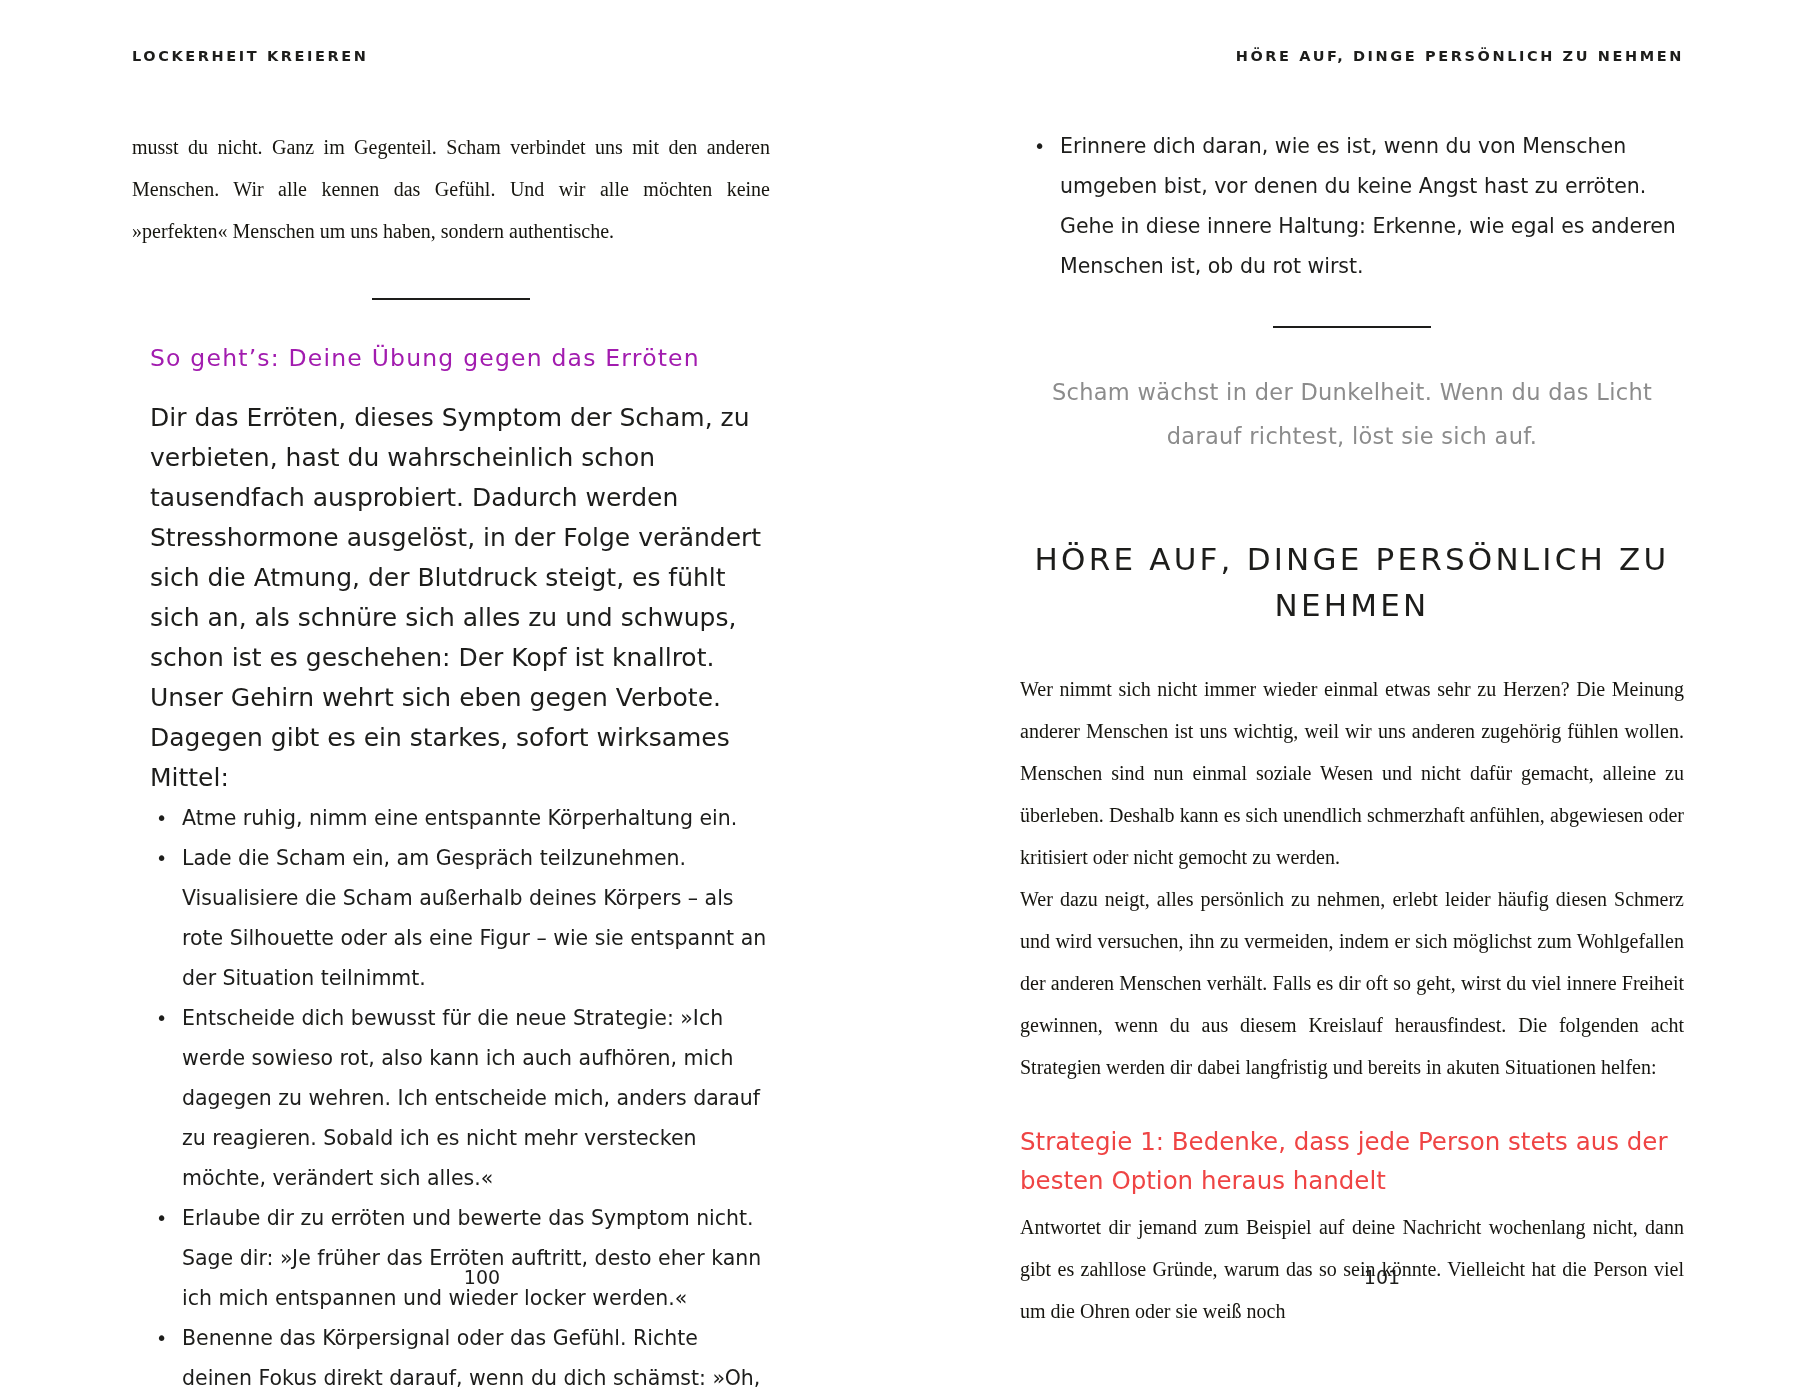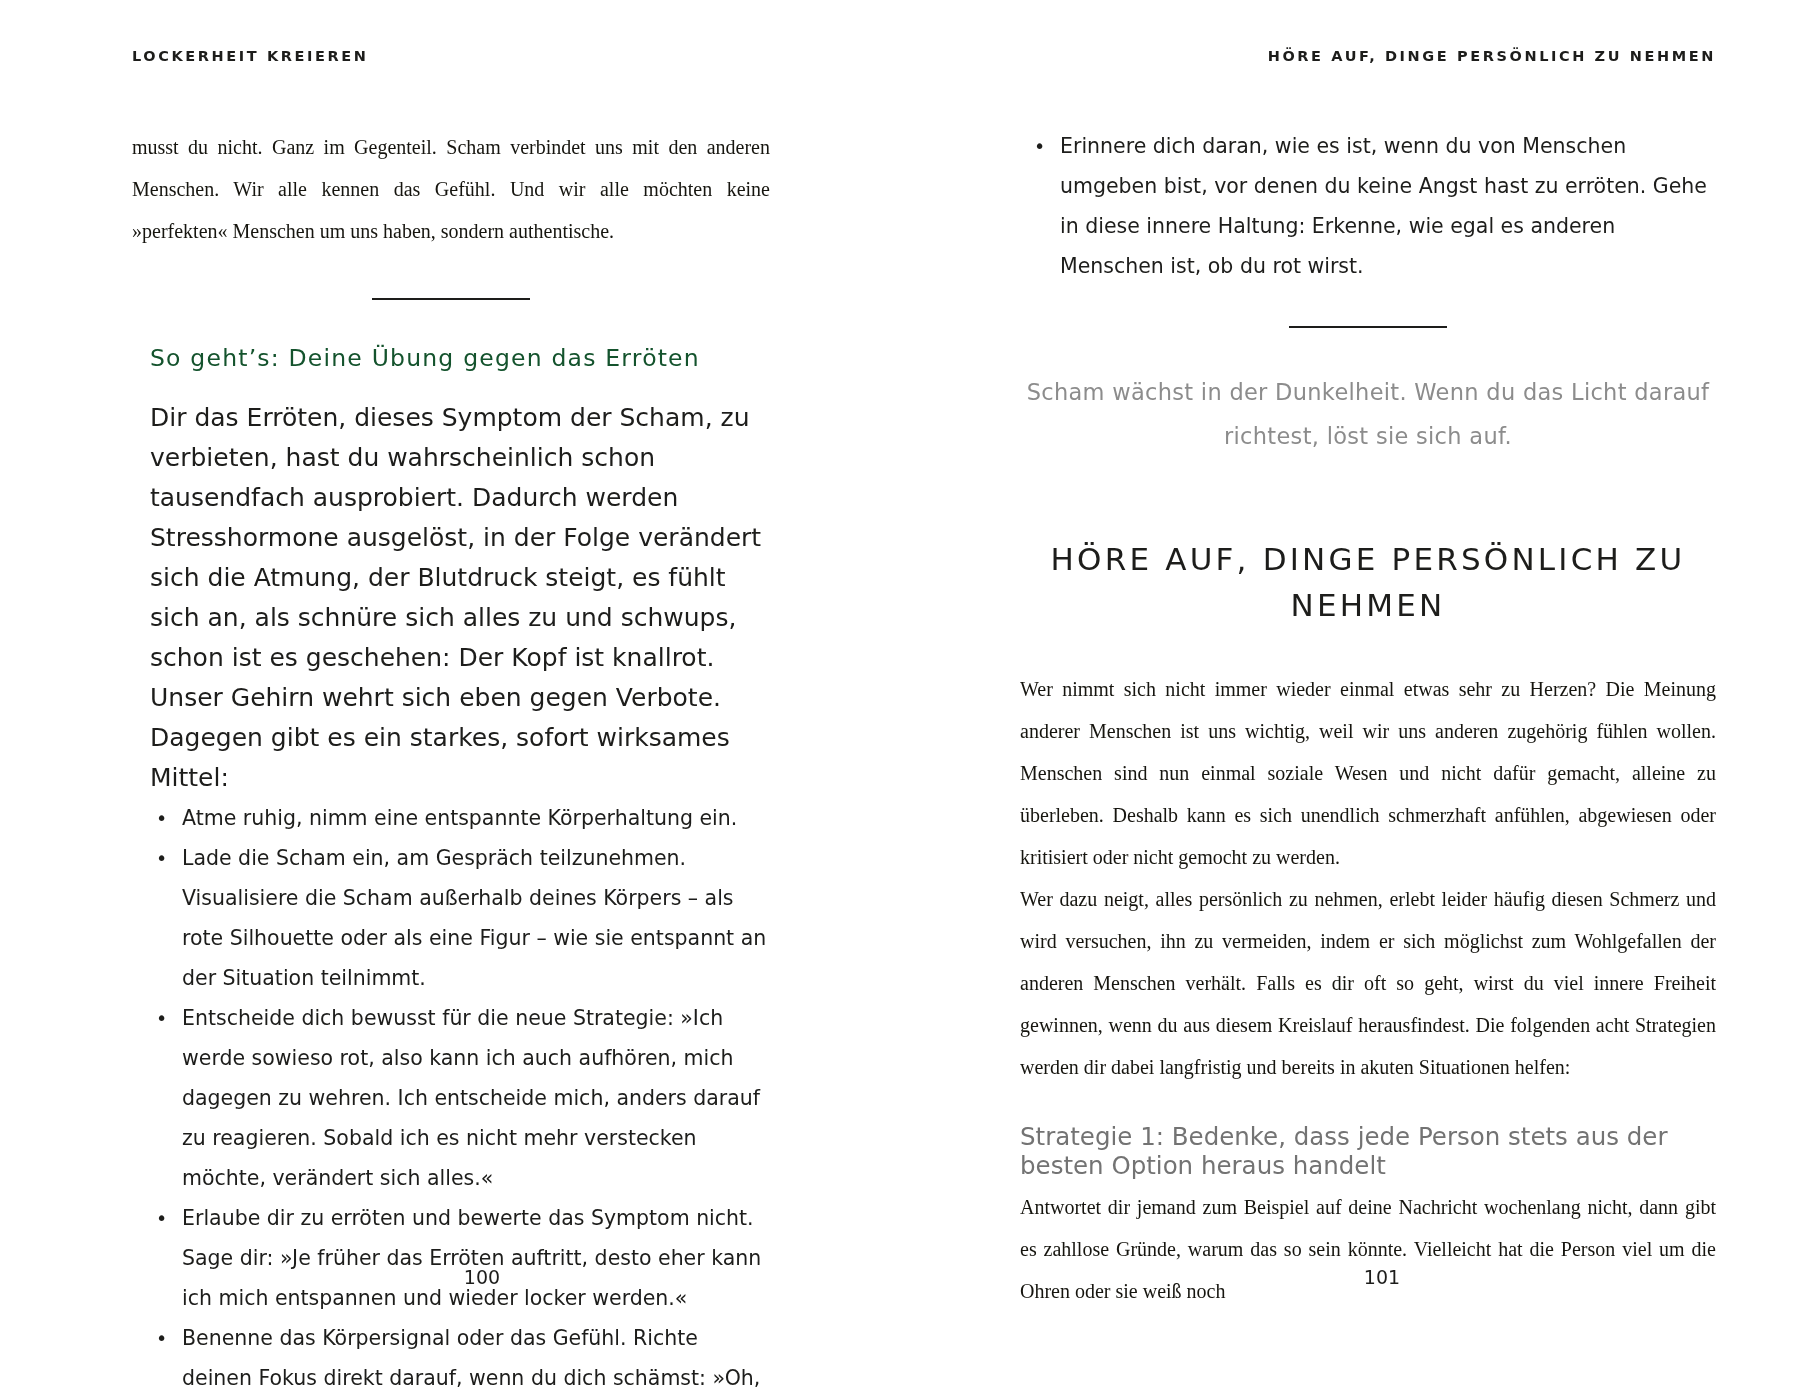--- a/index.html
+++ b/index.html
@@ -25,21 +25,21 @@
     position: relative;
     box-sizing: border-box;
     height: 100%;
   }
   .leaf-left {
     width: 900px;
     padding: 48px 130px 0 132px;
   }
   .leaf-right {
     width: 900px;
-    padding: 48px 84px 0 120px;
+    padding: 48px 116px 0 120px;
   }
 
   
   .running-head {
     font-family: "DejaVu Sans", sans-serif;
     font-size: 14.5px;
     letter-spacing: 2.6px;
     color: #1d1d1b;
     font-weight: 600;
     text-transform: uppercase;
@@ -73,21 +73,21 @@
   }
   .rule.right-col {
     margin: 40px auto 42px auto;
   }
 
   
   .sans-heading {
     font-family: "DejaVu Sans", sans-serif;
     font-size: 23.5px;
     letter-spacing: 1.2px;
-    color: #14532d;
+    color: #a21caf;
     margin: 0 0 26px 18px;
     font-weight: 400;
   }
 
   
   .sans-body {
     font-family: "DejaVu Sans", sans-serif;
     font-size: 25px;
     line-height: 40px;
     color: #1d1d1b;
@@ -142,22 +142,22 @@
     color: #1d1d1b;
     line-height: 46px;
     margin: 78px 0 40px 0;
     font-weight: 400;
   }
 
   
   .strategy-heading {
     font-family: "DejaVu Sans", sans-serif;
     font-size: 24.5px;
-    line-height: 29px;
-    color: #737373;
+    line-height: 39px;
+    color: #ef4444;
     margin: 34px 0 6px 0;
     font-weight: 400;
   }
 
   
   .folio {
     position: absolute;
     bottom: 112px;
     font-family: "DejaVu Sans", sans-serif;
     font-size: 19px;

